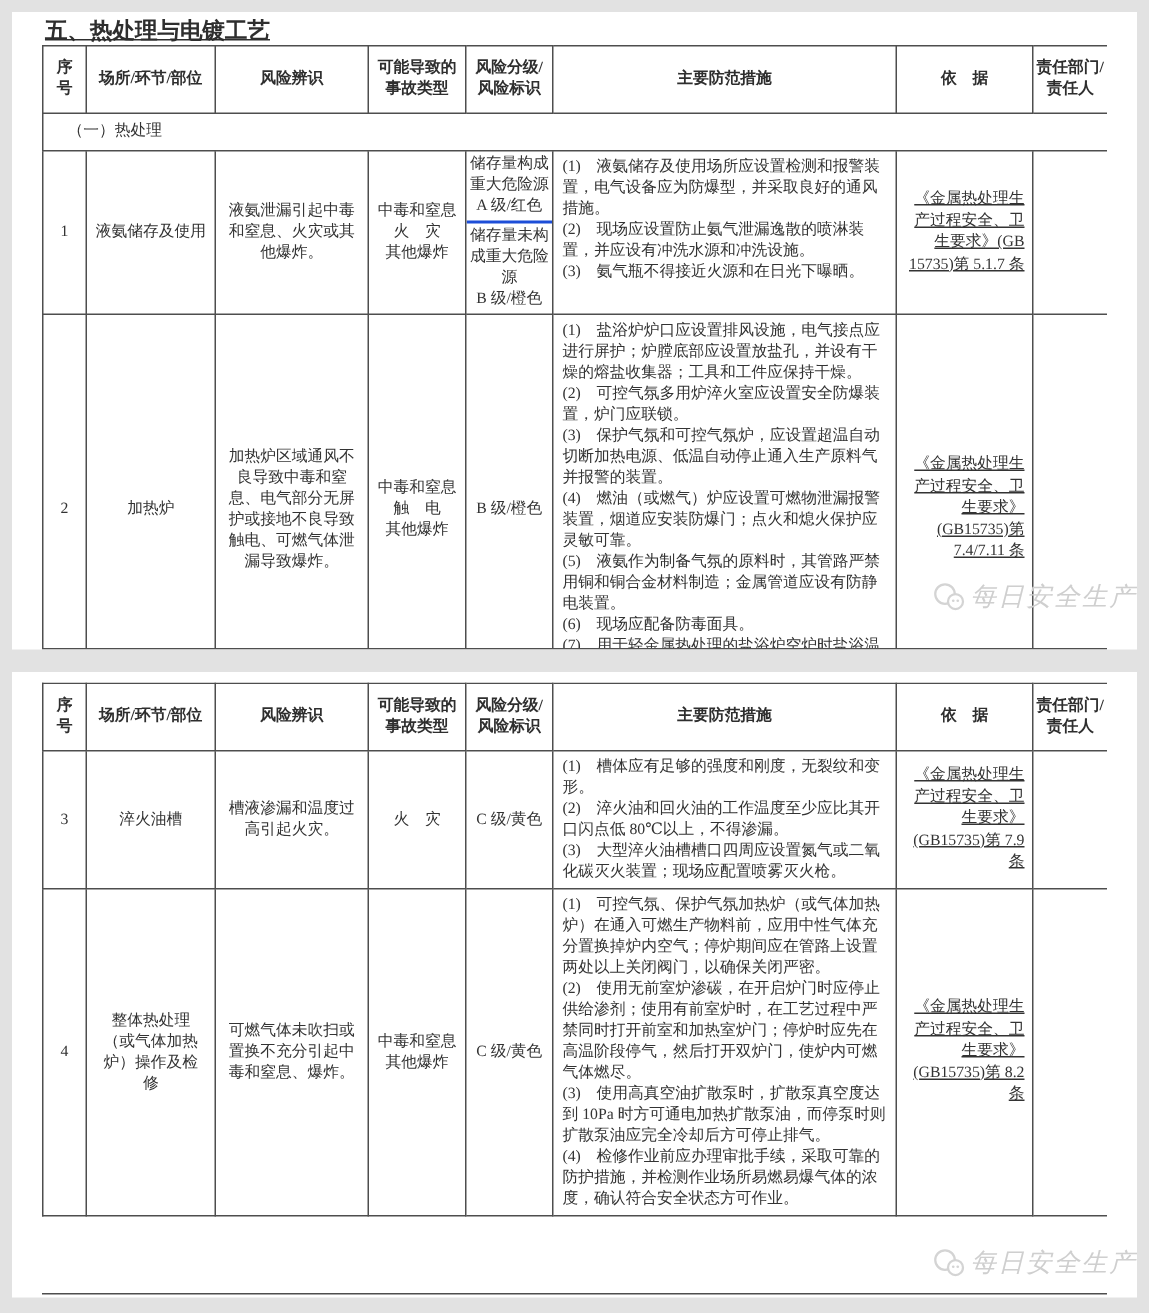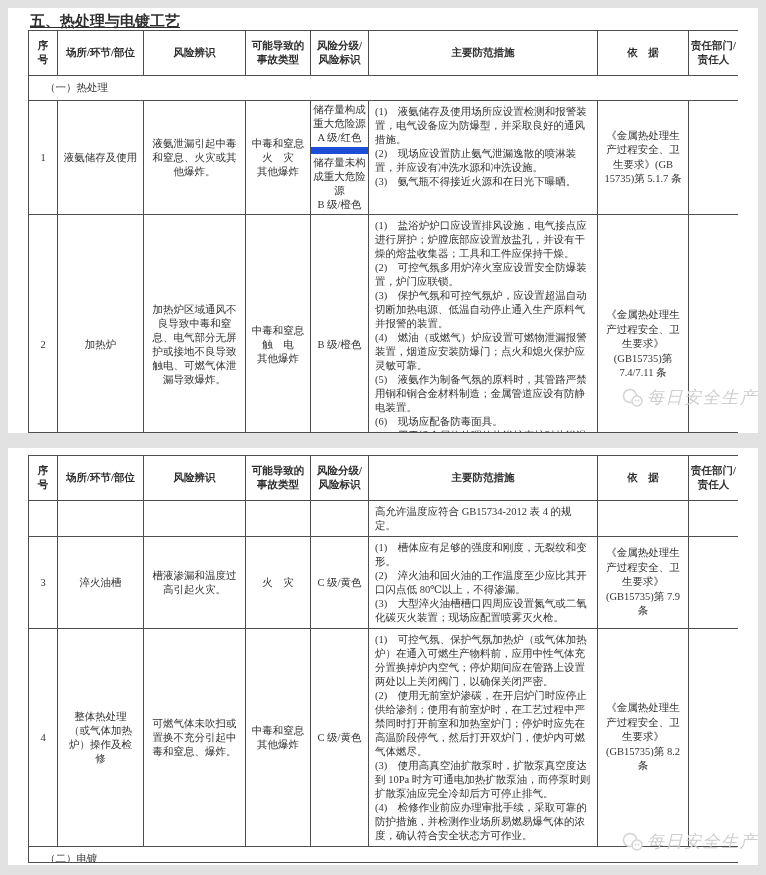--- a/index.html
+++ b/index.html
@@ -35,33 +35,33 @@
     line-height:14px;overflow:hidden;
   }
   .tbl th{
     font-weight:bold;text-align:center;white-space:pre-line;
     padding:2px 1px;font-size:10.5px;color:#2e2e2e;
   }
   td.c{text-align:center;white-space:pre-line;padding:2px;}
   td.left{text-align:center;padding:13px 6px;white-space:pre-line;}
   td.measures{padding:4px 6px 3px 6px;text-align:left;vertical-align:top;}
   td.measures div{line-height:14px;}
-  td.basis{padding:3px 5px;text-align:center;line-height:14.5px;}
+  td.basis{padding:3px 5px;text-align:right;line-height:14.5px;text-decoration:underline;}
   tr.h-head{height:45px;}
   tr.h-sec{height:25px;}
   tr.h-sec td{text-align:left;padding-left:16px;border-left:1px solid #4e4e4e;}
   tr.h-r1{height:100px;}
   tr.h-cont{height:26px;}
   tr.h-r3{height:70px;}
   td.split{padding:0;}
   .lv-top,.lv-bot{
     display:flex;align-items:center;justify-content:center;
     white-space:pre-line;text-align:center;padding:2px 1px;box-sizing:border-box;
   }
-  .lv-top{border-bottom:7px solid #1d4ed8;min-height:40px;}
+  .lv-top{border-bottom:2px solid #1d4ed8;min-height:40px;}
   .lv-bot{min-height:58px;}
   .wm{
     position:absolute;right:0px;display:flex;align-items:center;gap:3px;
     color:#cfcfcf;font-size:17px;letter-spacing:1.5px;white-space:nowrap;
     pointer-events:none;z-index:5;font-style:italic;
   }
   #page1 .wm{top:378px;}
   #page2 .wm{top:382px;}
   .wm svg{flex:0 0 auto;}
 </style>
@@ -176,32 +176,20 @@
         <th>风险辨识</th>
         <th>可能导致的
 事故类型</th>
         <th>风险分级/
 风险标识</th>
         <th>主要防范措施</th>
         <th>依　据</th>
         <th>责任部门/
 责任人</th>
       </tr>
-      <tr class="h-cont">
-        <td class="c"></td>
-        <td class="c"></td>
-        <td class="c"></td>
-        <td class="c"></td>
-        <td class="c"></td>
-        <td class="measures">
-          <div>高允许温度应符合 GB15734-2012 表 4 的规定。</div>
-        </td>
-        <td class="basis"></td>
-        <td class="c"></td>
-      </tr>
       <tr class="h-r3">
         <td class="c">3</td>
         <td class="c">淬火油槽</td>
         <td class="left">槽液渗漏和温度过高引起火灾。</td>
         <td class="c">火　灾</td>
         <td class="c">C 级/黄色</td>
         <td class="measures">
           <div>(1)　槽体应有足够的强度和刚度，无裂纹和变形。</div>
           <div>(2)　淬火油和回火油的工作温度至少应比其开口闪点低 80℃以上，不得渗漏。</div>
           <div>(3)　大型淬火油槽槽口四周应设置氮气或二氧化碳灭火装置；现场应配置喷雾灭火枪。</div>
@@ -217,23 +205,20 @@
 其他爆炸</td>
         <td class="c">C 级/黄色</td>
         <td class="measures">
           <div>(1)　可控气氛、保护气氛加热炉（或气体加热炉）在通入可燃生产物料前，应用中性气体充分置换掉炉内空气；停炉期间应在管路上设置两处以上关闭阀门，以确保关闭严密。</div>
           <div>(2)　使用无前室炉渗碳，在开启炉门时应停止供给渗剂；使用有前室炉时，在工艺过程中严禁同时打开前室和加热室炉门；停炉时应先在高温阶段停气，然后打开双炉门，使炉内可燃气体燃尽。</div>
           <div>(3)　使用高真空油扩散泵时，扩散泵真空度达到 10Pa 时方可通电加热扩散泵油，而停泵时则扩散泵油应完全冷却后方可停止排气。</div>
           <div>(4)　检修作业前应办理审批手续，采取可靠的防护措施，并检测作业场所易燃易爆气体的浓度，确认符合安全状态方可作业。</div>
         </td>
         <td class="basis">《金属热处理生产过程安全、卫生要求》(GB15735)第 8.2 条</td>
         <td class="c"></td>
-      </tr>
-      <tr class="h-sec">
-        <td colspan="8">（二）电镀</td>
       </tr>
 
     </tbody>
       </table>
   </div>
   <div class="wm">
     <svg width="22" height="20" viewBox="0 0 22 20">
       <circle cx="8" cy="8" r="6.5" fill="none" stroke="#d4d4d4" stroke-width="1.5"></circle>
       <circle cx="15" cy="13" r="5" fill="#ffffff" stroke="#d4d4d4" stroke-width="1.5"></circle>
       <circle cx="13.5" cy="12.5" r="0.9" fill="#d4d4d4"></circle>

